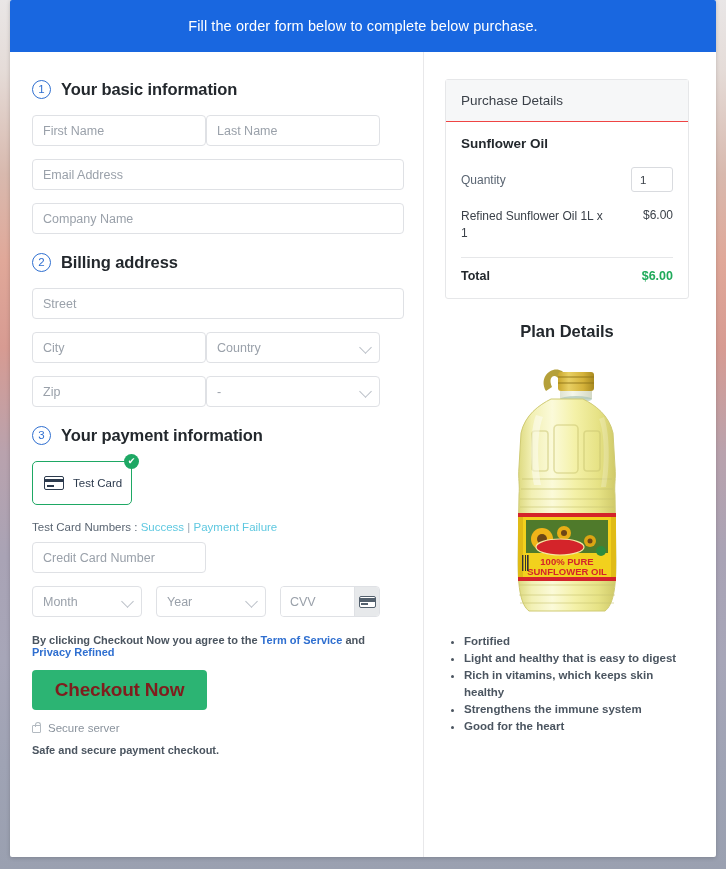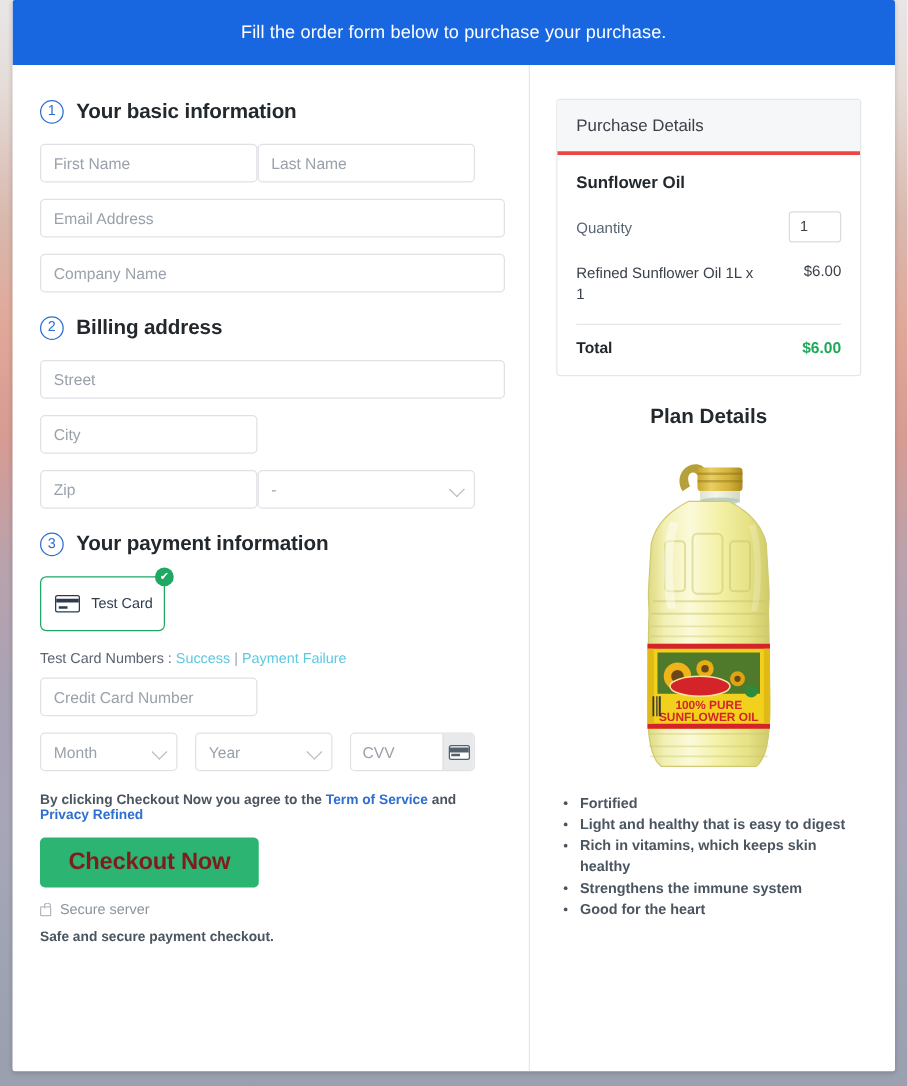--- a/index.html
+++ b/index.html
@@ -182,21 +182,21 @@
     content: ""; position: absolute; left: 1.6px; top: -4px;
     width: 4px; height: 4px;
     border: 1.2px solid #b3bac1; border-bottom: none;
     border-radius: 3px 3px 0 0;
   }
   .safe-note { font-size: 11px; color: #4b5560; font-weight: bold; }
 
   
   .pd-box { border: 1px solid #e6e7e9; border-radius: 3px; }
   .pd-head {
-    background: #f6f7f8; border-bottom: 3px solid #ef4444;
+    background: #f6f7f8; border-bottom: 1px solid #ef4444;
     padding: 13px 15px; font-size: 13.5px; color: #3b4149;
   }
   .pd-body { padding: 14px 15px 15px 15px; }
   .pd-product { font-size: 13.5px; font-weight: bold; color: #23282d; margin-bottom: 16px; }
   .pd-qty-row { display: flex; align-items: center; justify-content: space-between; margin-bottom: 16px; }
   .pd-qty-label { font-size: 12px; color: #5a6572; }
   .qty-input {
     width: 42px; height: 25px; border: 1px solid #d9dbdf; border-radius: 3px;
     font-size: 11.5px; color: #3b4149; padding: 0 8px;
     font-family: "Liberation Sans", sans-serif; outline: none;
@@ -217,21 +217,21 @@
     font-size: 11.5px; font-weight: bold; color: #4b5560;
     line-height: 1.42; margin-bottom: 1px;
   }
 </style>
 </head>
 <body>
 
 <div id="page-card">
 
   <div class="banner">
-    <span>Fill the order form below to purchase your purchase.</span>
+    <span>Fill the order form below to complete below purchase.</span>
   </div>
 
   <div class="body-wrap">
 
     <div class="col-left">
 
       
       <div class="step">
         <div class="step-num">1</div>
         <div class="step-title">Your basic information</div>
@@ -252,20 +252,24 @@
       <div class="step sec2">
         <div class="step-num">2</div>
         <div class="step-title">Billing address</div>
       </div>
 
       <div class="row">
         <input class="fld" placeholder="Street" style="">
       </div>
       <div class="row">
         <input class="fld half" placeholder="City" style="">
+        <div class="sel-wrap">
+          <input class="fld" placeholder="Country" style="">
+          <span class="chev"></span>
+        </div>
       </div>
       <div class="row">
         <input class="fld half" placeholder="Zip" style="">
         <div class="sel-wrap">
           <input class="fld" placeholder="-" style="">
           <span class="chev"></span>
         </div>
       </div>
 
       

